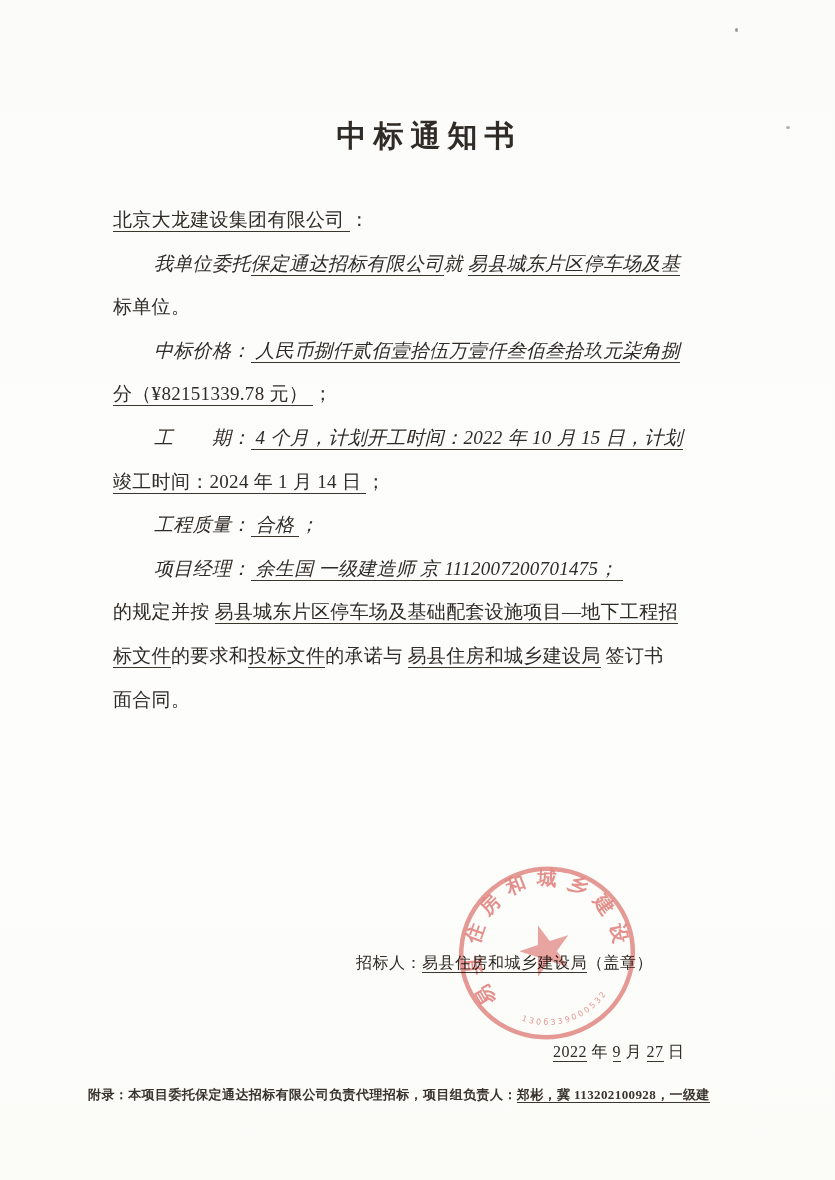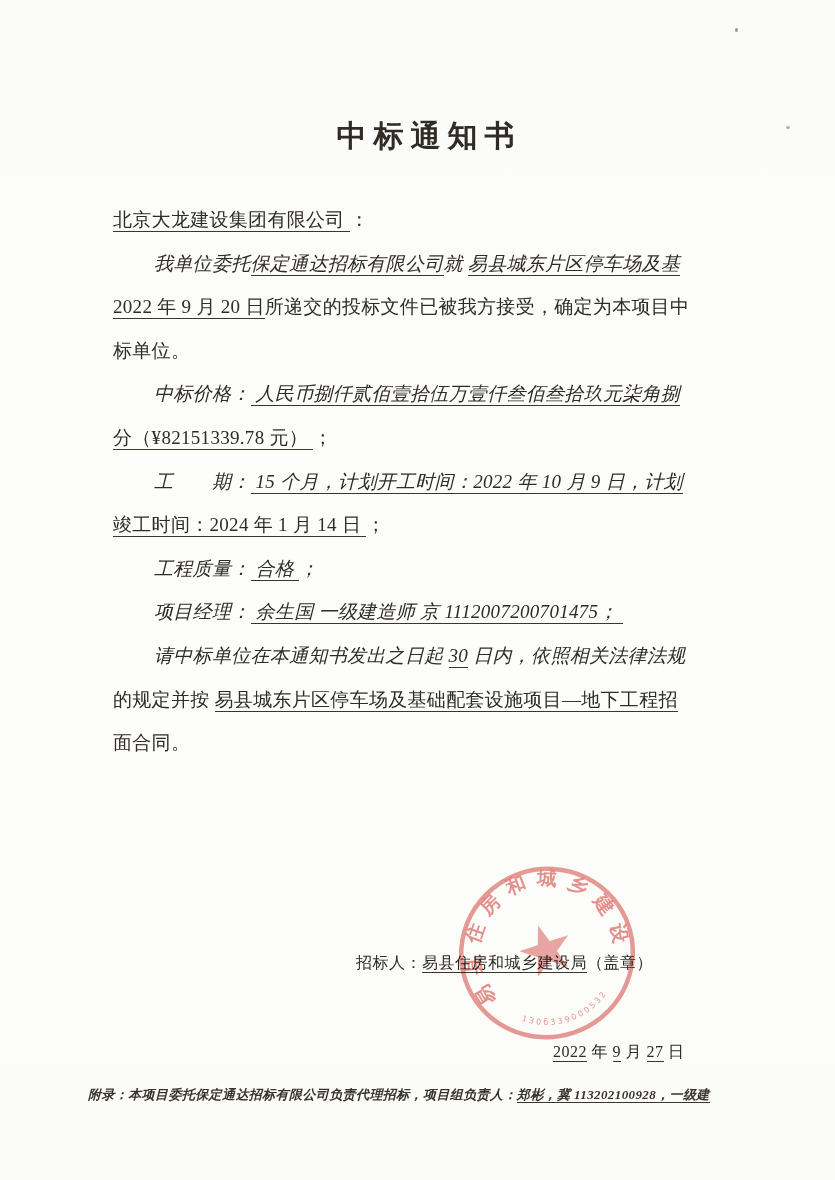--- a/index.html
+++ b/index.html
@@ -33,21 +33,21 @@
   .date-line{
     position:absolute;left:553px;top:1030px;
     font-size:16px;line-height:44px;white-space:pre;letter-spacing:.5px;
   }
   .footnote{
     position:absolute;left:62px;top:1085px;width:760px;
     font-size:13px;line-height:20.5px;font-weight:bold;
     letter-spacing:.4px;color:#38332c;
   }
   .fn-line{white-space:pre;}
-  .fn-line.fn1{padding-left:26px;font-style:italic;}
+  .fn-line.fn1{padding-left:26px;}
   .footnote .u{border-bottom:1.3px solid #3a352d;padding-bottom:0;}
   .seal{
     position:absolute;left:452px;top:858px;
     width:190px;height:190px;
     opacity:.78;mix-blend-mode:multiply;
   }
   .seal-ring{fill:none;stroke:var(--seal,#dc6763);stroke-width:4.5;opacity:.85;}
   .seal-org-text{fill:var(--seal,#dc6763);font-size:19.5px;letter-spacing:10px;
     font-family:"Liberation Serif","DejaVu Serif",serif;font-weight:bold;opacity:.92;}
   .seal-star{fill:var(--seal,#dc6763);opacity:.75;}
@@ -63,30 +63,29 @@
 <div class="page">
 
   <div class="speck s1"></div>
   <div class="speck s2"></div>
 
   <h1 class="title">中标通知书</h1>
 
   <div class="doc-body">
       <div class="line"><span class="u">北京大龙建设集团有限公司 </span><span>：</span></div>
       <div class="line indent"><span>我单位委托</span><span class="u">保定通达招标有限公司</span><span>就 </span><span class="u">易县城东片区停车场及基</span></div>
-      <div class="line"><span class="u">2022 年 9 月 20 日</span><span>所递交的投标文件已被我方接受，确定为本项目中</span></div>
       <div class="line"><span>标单位。</span></div>
       <div class="line indent"><span>中标价格：</span><span class="u"> 人民币捌仟贰佰壹拾伍万壹仟叁佰叁拾玖元柒角捌</span></div>
       <div class="line"><span class="u">分（¥82151339.78 元） </span><span>；</span></div>
-      <div class="line indent"><span>工　　期：</span><span class="u"> 15 个月，计划开工时间：2022 年 10 月 9 日，计划</span></div>
+      <div class="line indent"><span>工　　期：</span><span class="u"> 4 个月，计划开工时间：2022 年 10 月 15 日，计划</span></div>
       <div class="line"><span class="u">竣工时间：2024 年 1 月 14 日 </span><span>；</span></div>
       <div class="line indent"><span>工程质量：</span><span class="u"> 合格 </span><span>；</span></div>
       <div class="line indent"><span>项目经理：</span><span class="u"> 余生国 一级建造师 京 1112007200701475； </span></div>
-      <div class="line indent"><span>请中标单位在本通知书发出之日起 </span><span class="u">30</span><span> 日内，依照相关法律法规</span></div>
       <div class="line"><span>的规定并按 </span><span class="u">易县城东片区停车场及基础配套设施项目—地下工程招</span></div>
+      <div class="line"><span class="u">标文件</span><span>的要求和</span><span class="u">投标文件</span><span>的承诺与 </span><span class="u">易县住房和城乡建设局</span><span> 签订书</span></div>
       <div class="line"><span>面合同。</span></div>
     </div>
 
   <div class="sign-line"><span>招标人：</span><span class="u">易县住房和城乡建设局</span><span>（盖章）</span></div>
 
   <div class="date-line"><span class="u">2022</span><span> 年 </span><span class="u">9</span><span> 月 </span><span class="u">27</span><span> 日</span></div>
 
   <div class="footnote">
     <div class="fn-line fn1"><span>附录：本项目委托保定通达招标有限公司负责代理招标，项目组负责人：</span><span class="u">郑彬，冀 113202100928，一级建</span></div>
   </div>

